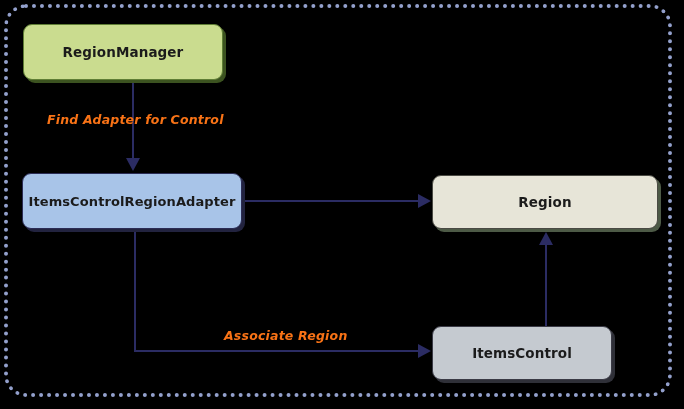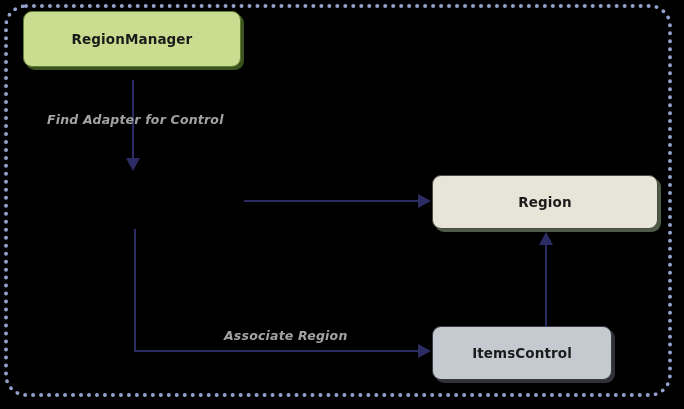--- a/index.html
+++ b/index.html
@@ -36,21 +36,21 @@
     justify-content: center;
     text-align: center;
     font-weight: bold;
     font-size: 13.5px;
     color: #1b1b1b;
     letter-spacing: 0.1px;
   }
   .node-label { pointer-events: none; }
 
   #node-region-manager {
-    left: 23px; top: 11px; width: 218px; height: 56px;
+    left: 23px; top: 24px; width: 200px; height: 56px;
     background: #cadc8f;
     border: 1.5px solid #5f7e35;
     box-shadow: 3px 3px 0 0 #3c5320;
   }
   #node-items-control-region-adapter {
     left: 22px; top: 173px; width: 220px; height: 56px;
     background: #a8c4e8;
     border: 1.5px solid #2b2c55;
     box-shadow: 3px 3px 0 0 #22233f;
     font-size: 13px;
@@ -94,21 +94,21 @@
     border-top: 7px solid transparent;
     border-bottom: 7px solid transparent;
     border-left: 13px solid #2b2c63;
   }
 
   .edge-label {
     position: absolute;
     font-style: italic;
     font-weight: bold;
     font-size: 12.5px;
-    color: #a3a3a3;
+    color: #f97316;
     white-space: nowrap;
     letter-spacing: 0.2px;
   }
 </style>
 </head>
 <body>
 
 <div id="canvas">
 
   <div id="frame"></div>
@@ -125,20 +125,23 @@
   <div class="arrowhead arrow-right" style="left:418px; top:344px;"></div>
   <div class="edge-label" style="left:205px; top:328px;margin-left:19px;">Associate Region</div>
 
   <div class="line-v" style="left:545px; top:242px; height:84px;"></div>
   <div class="arrowhead arrow-up" style="left:539px; top:232px;"></div>
 
   <div class="node" id="node-region-manager">
     <span class="node-label">RegionManager</span>
   </div>
 
+  <div class="node" id="node-items-control-region-adapter">
+    <span class="node-label">ItemsControlRegionAdapter</span>
+  </div>
 
   <div class="node" id="node-region">
     <span class="node-label">Region</span>
   </div>
 
   <div class="node" id="node-items-control">
     <span class="node-label">ItemsControl</span>
   </div>
 
 </div>

